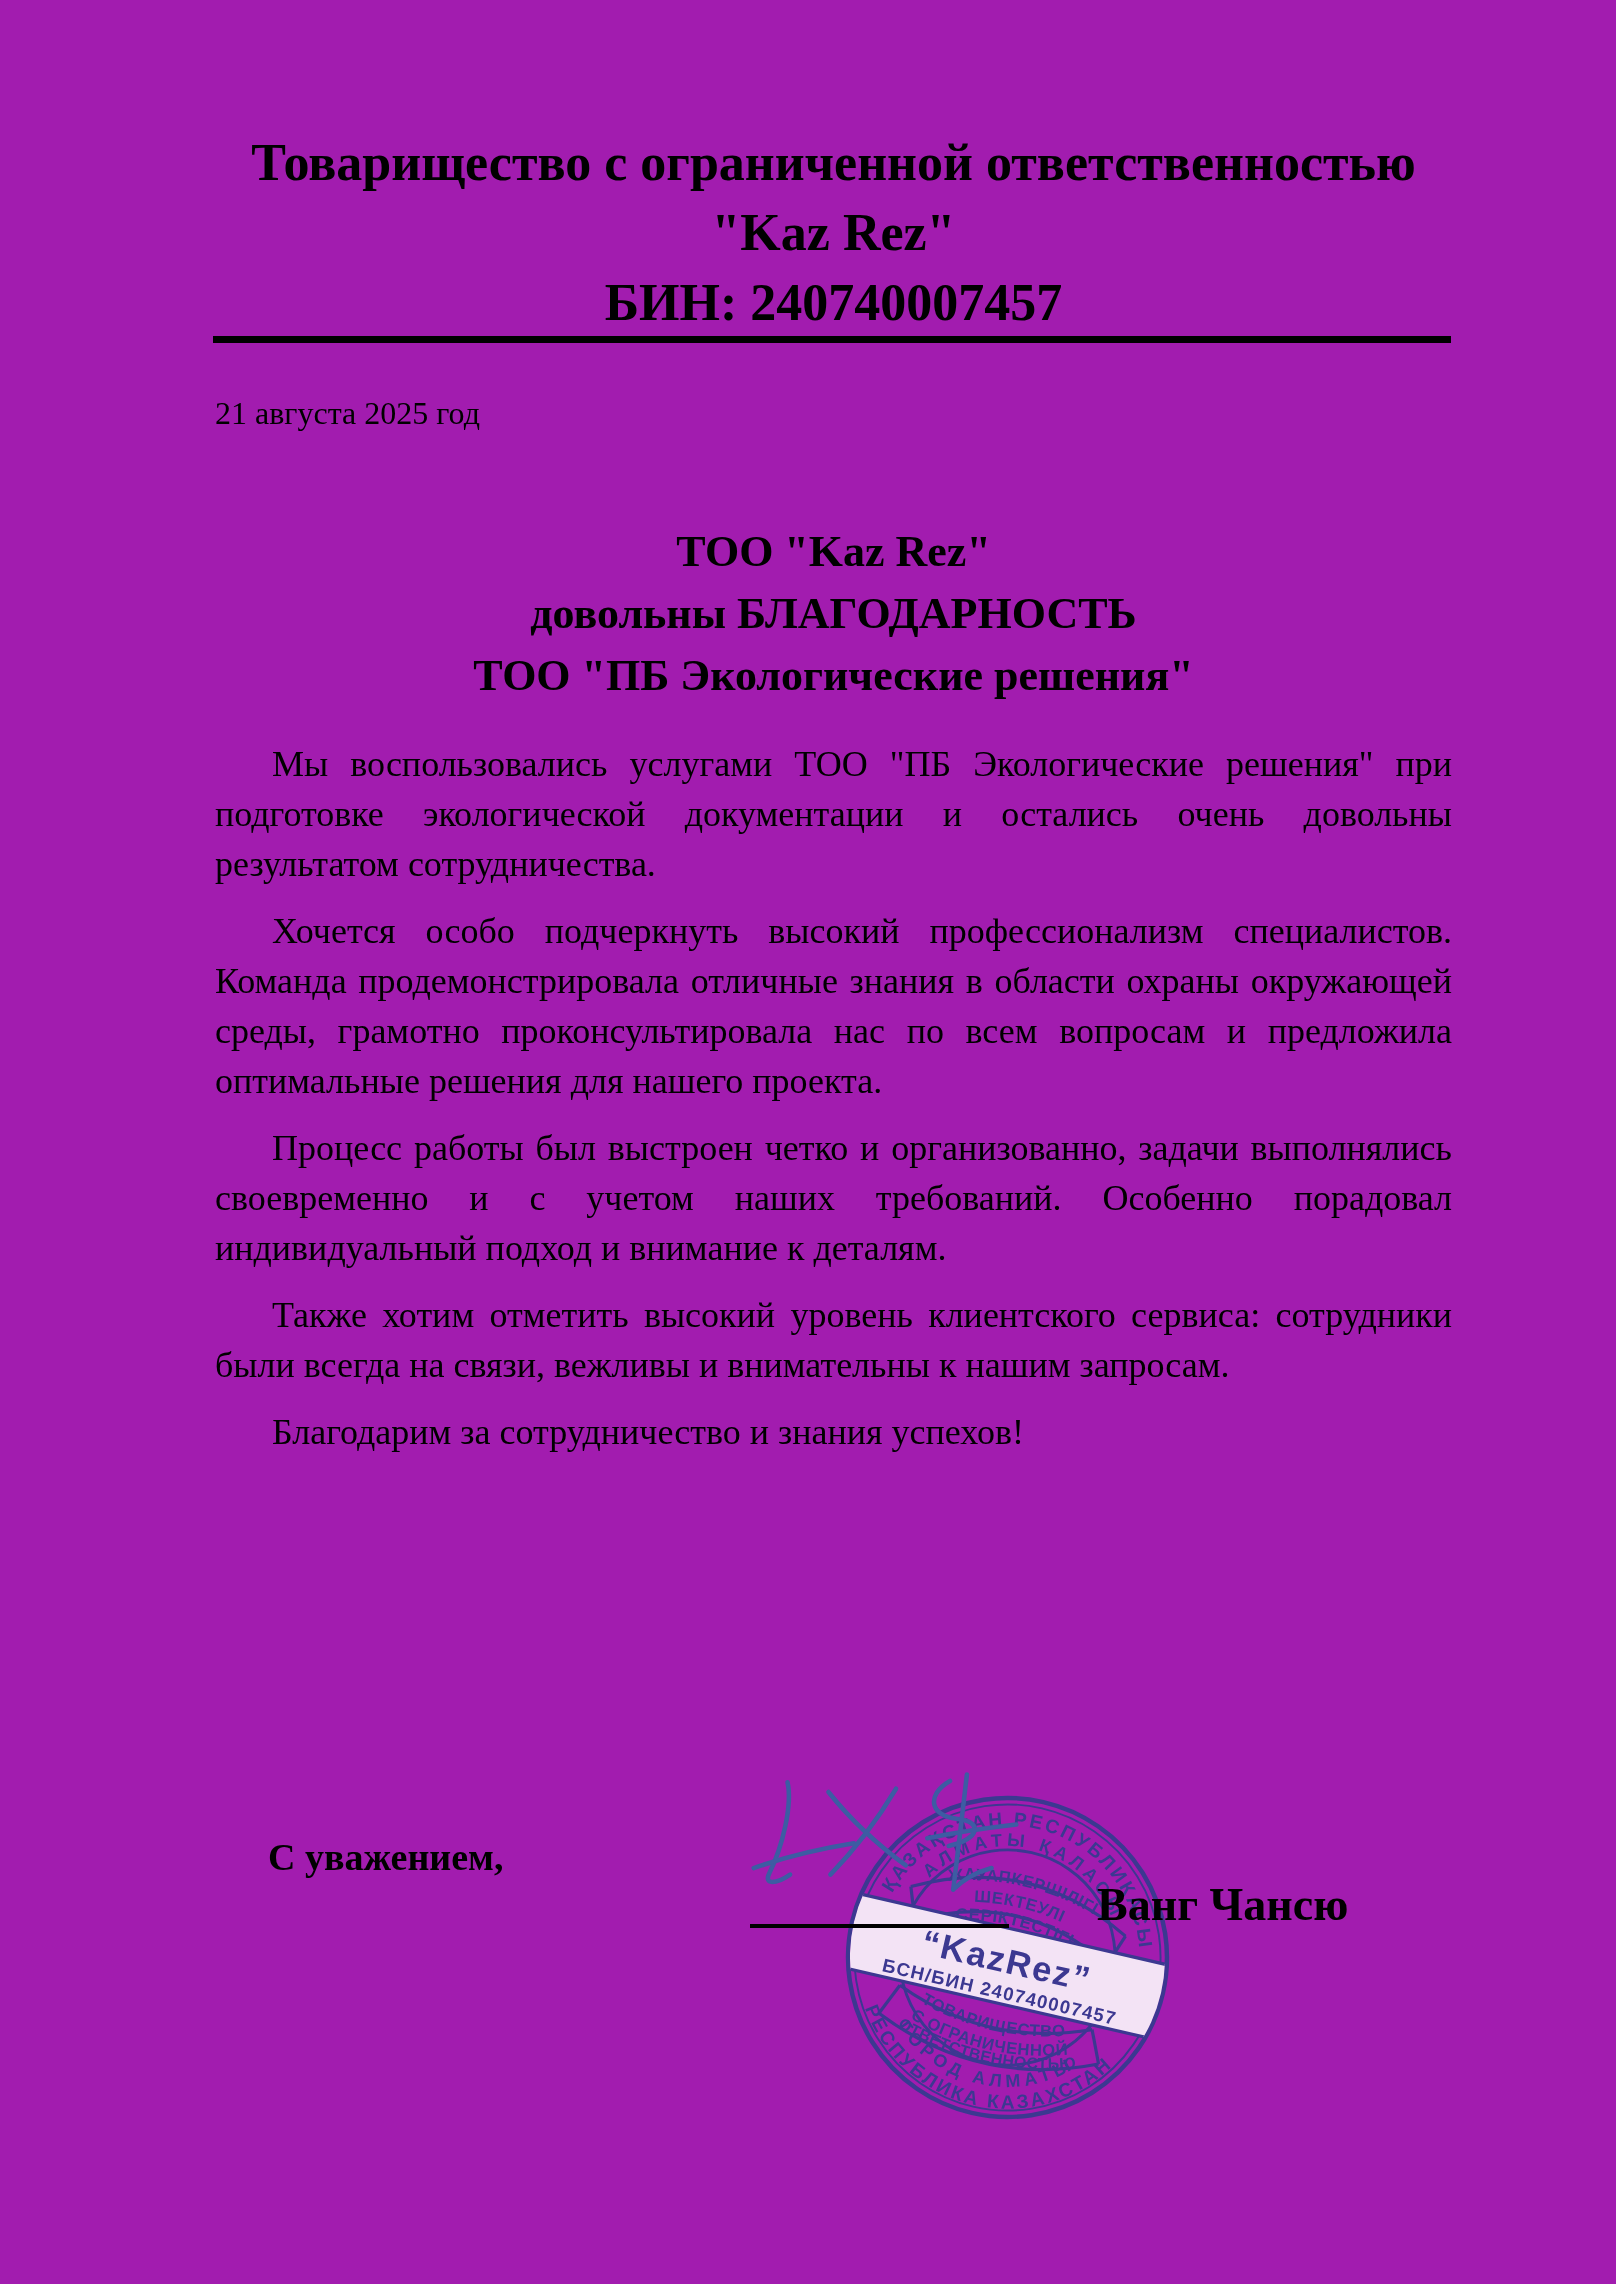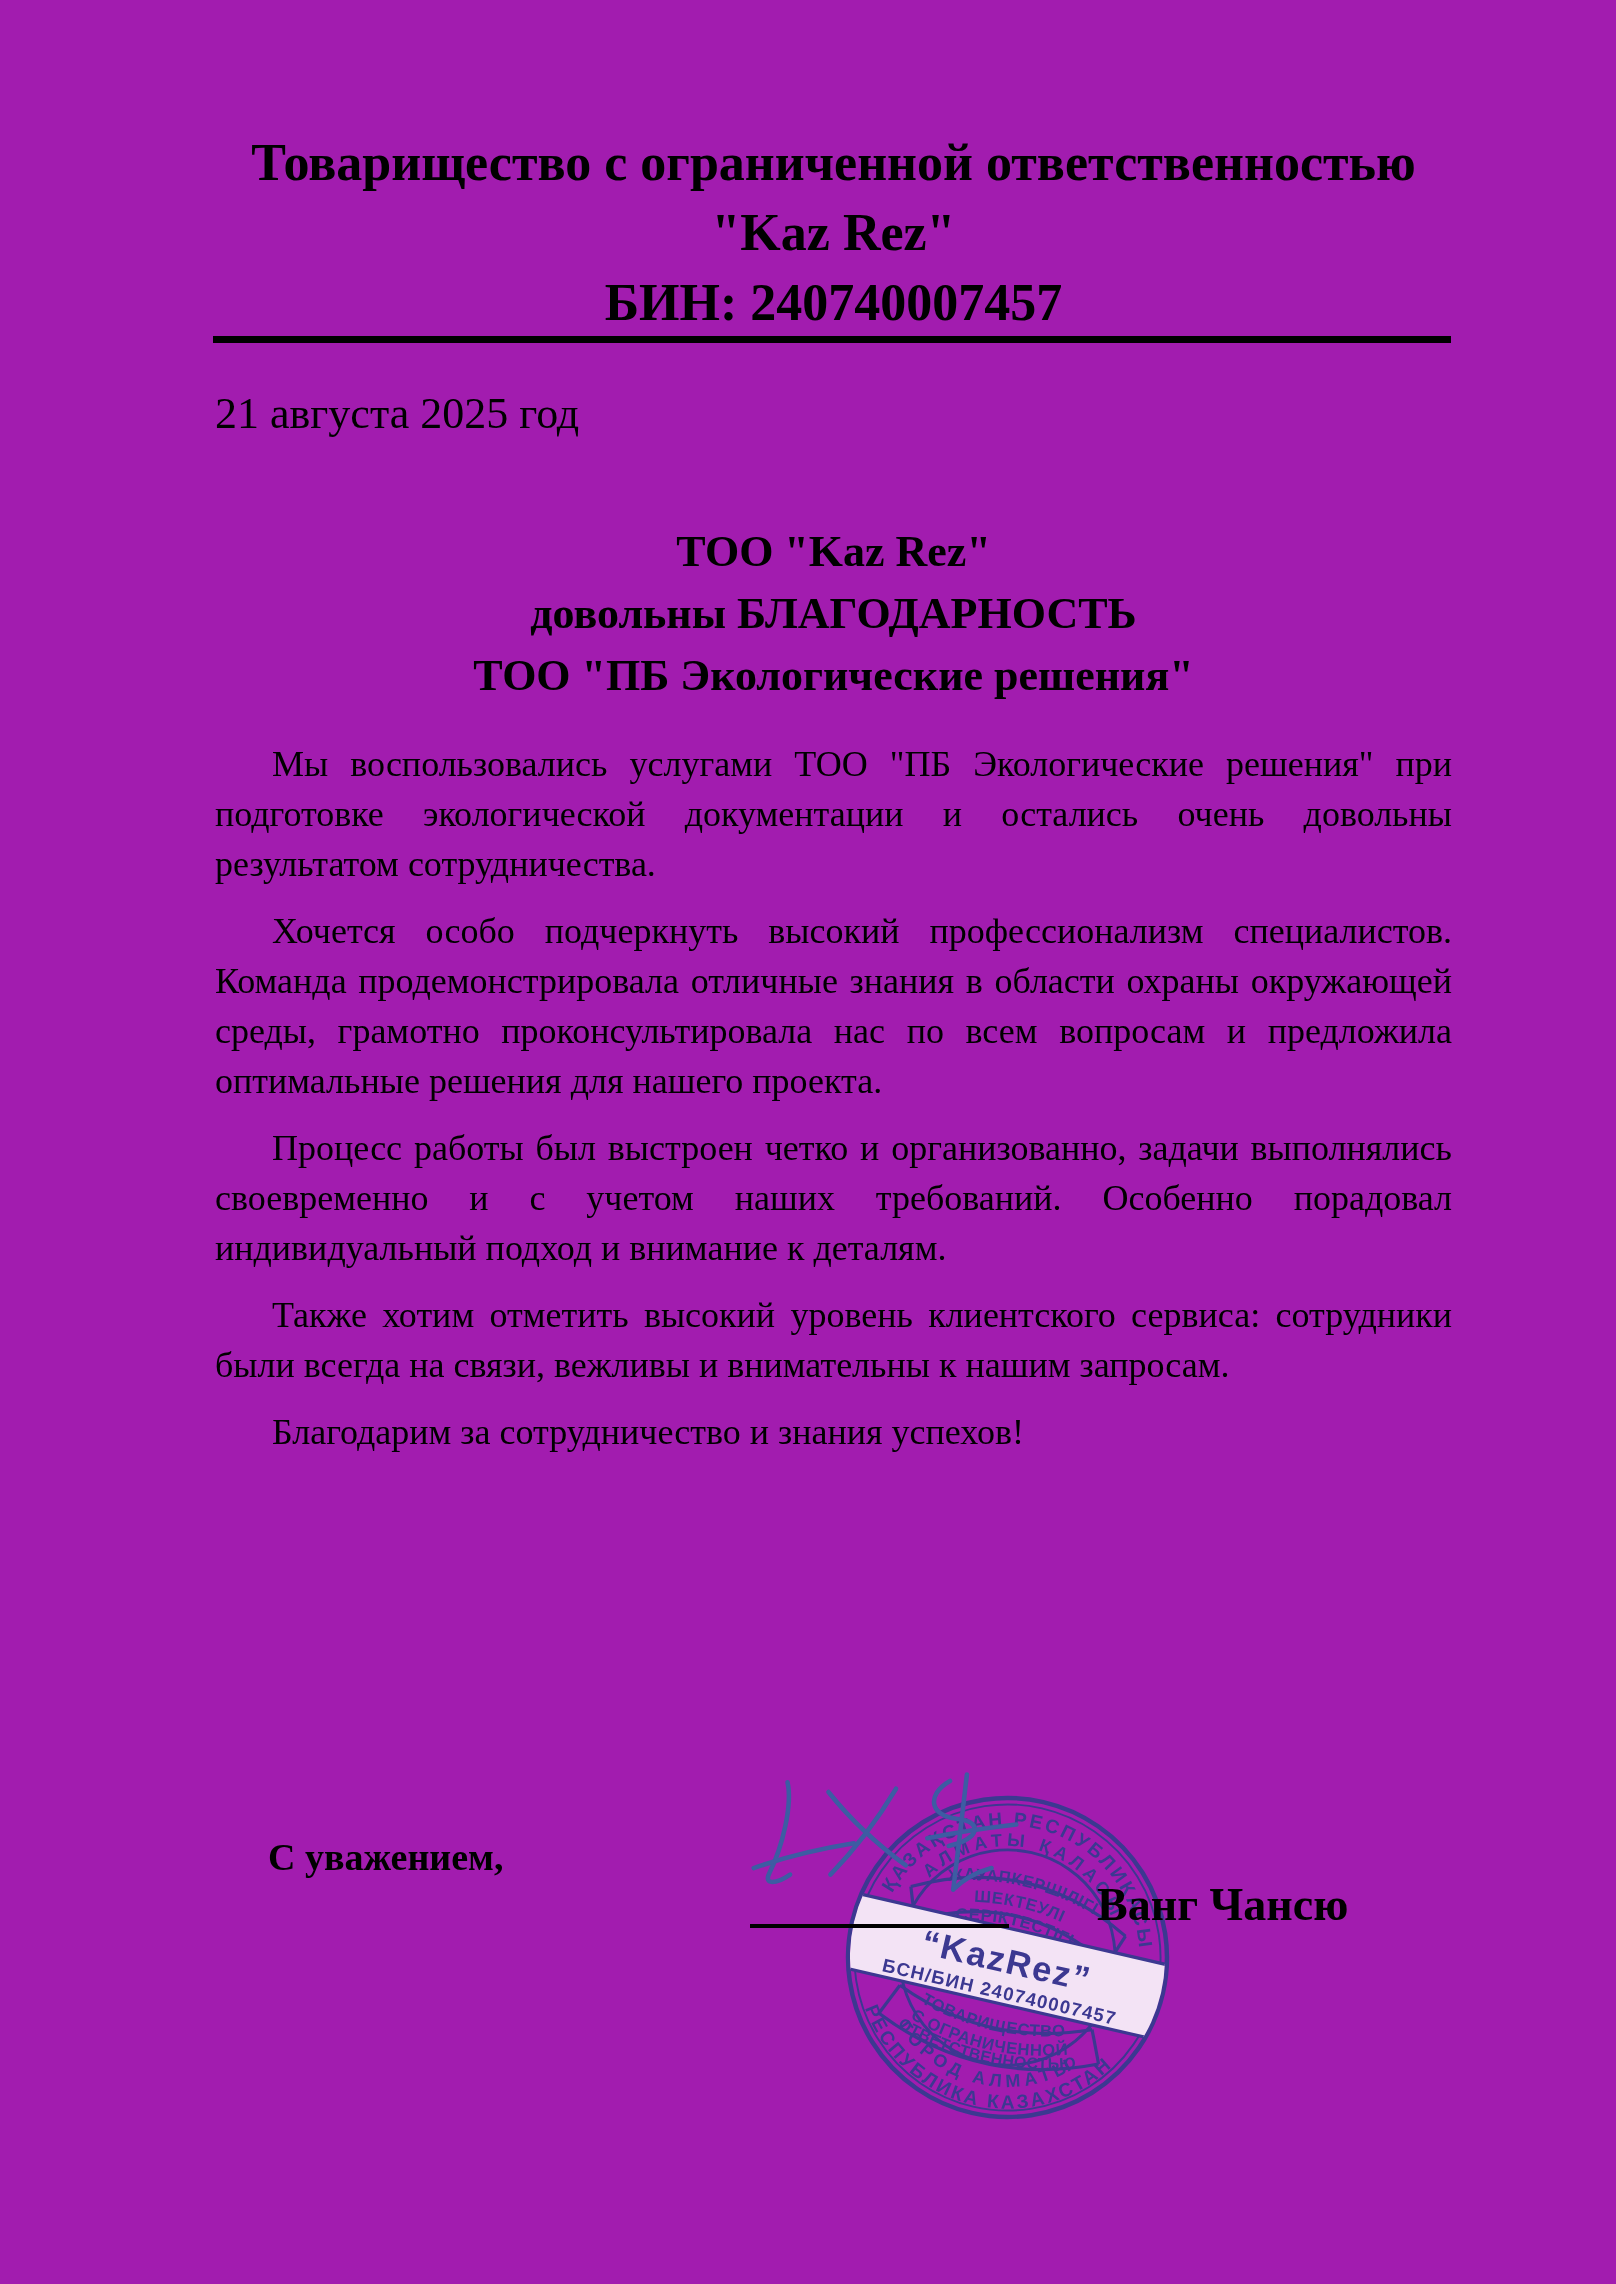--- a/index.html
+++ b/index.html
@@ -23,21 +23,21 @@
     white-space: nowrap;
   }
   .rule {
     position: absolute;
     left: 213px; top: 336px; width: 1238px; height: 7.2px;
     background: #000000;
   }
   .date {
     position: absolute;
     left: 215px; top: 394px;
-    font-size: 44px;
+    font-size: 32px;
     line-height: 39px;
   }
   
   .doc-title {
     position: absolute;
     left: 215px; top: 521px; width: 1237px;
     text-align: center;
     font-weight: bold;
     font-size: 44px;
     line-height: 62px;

